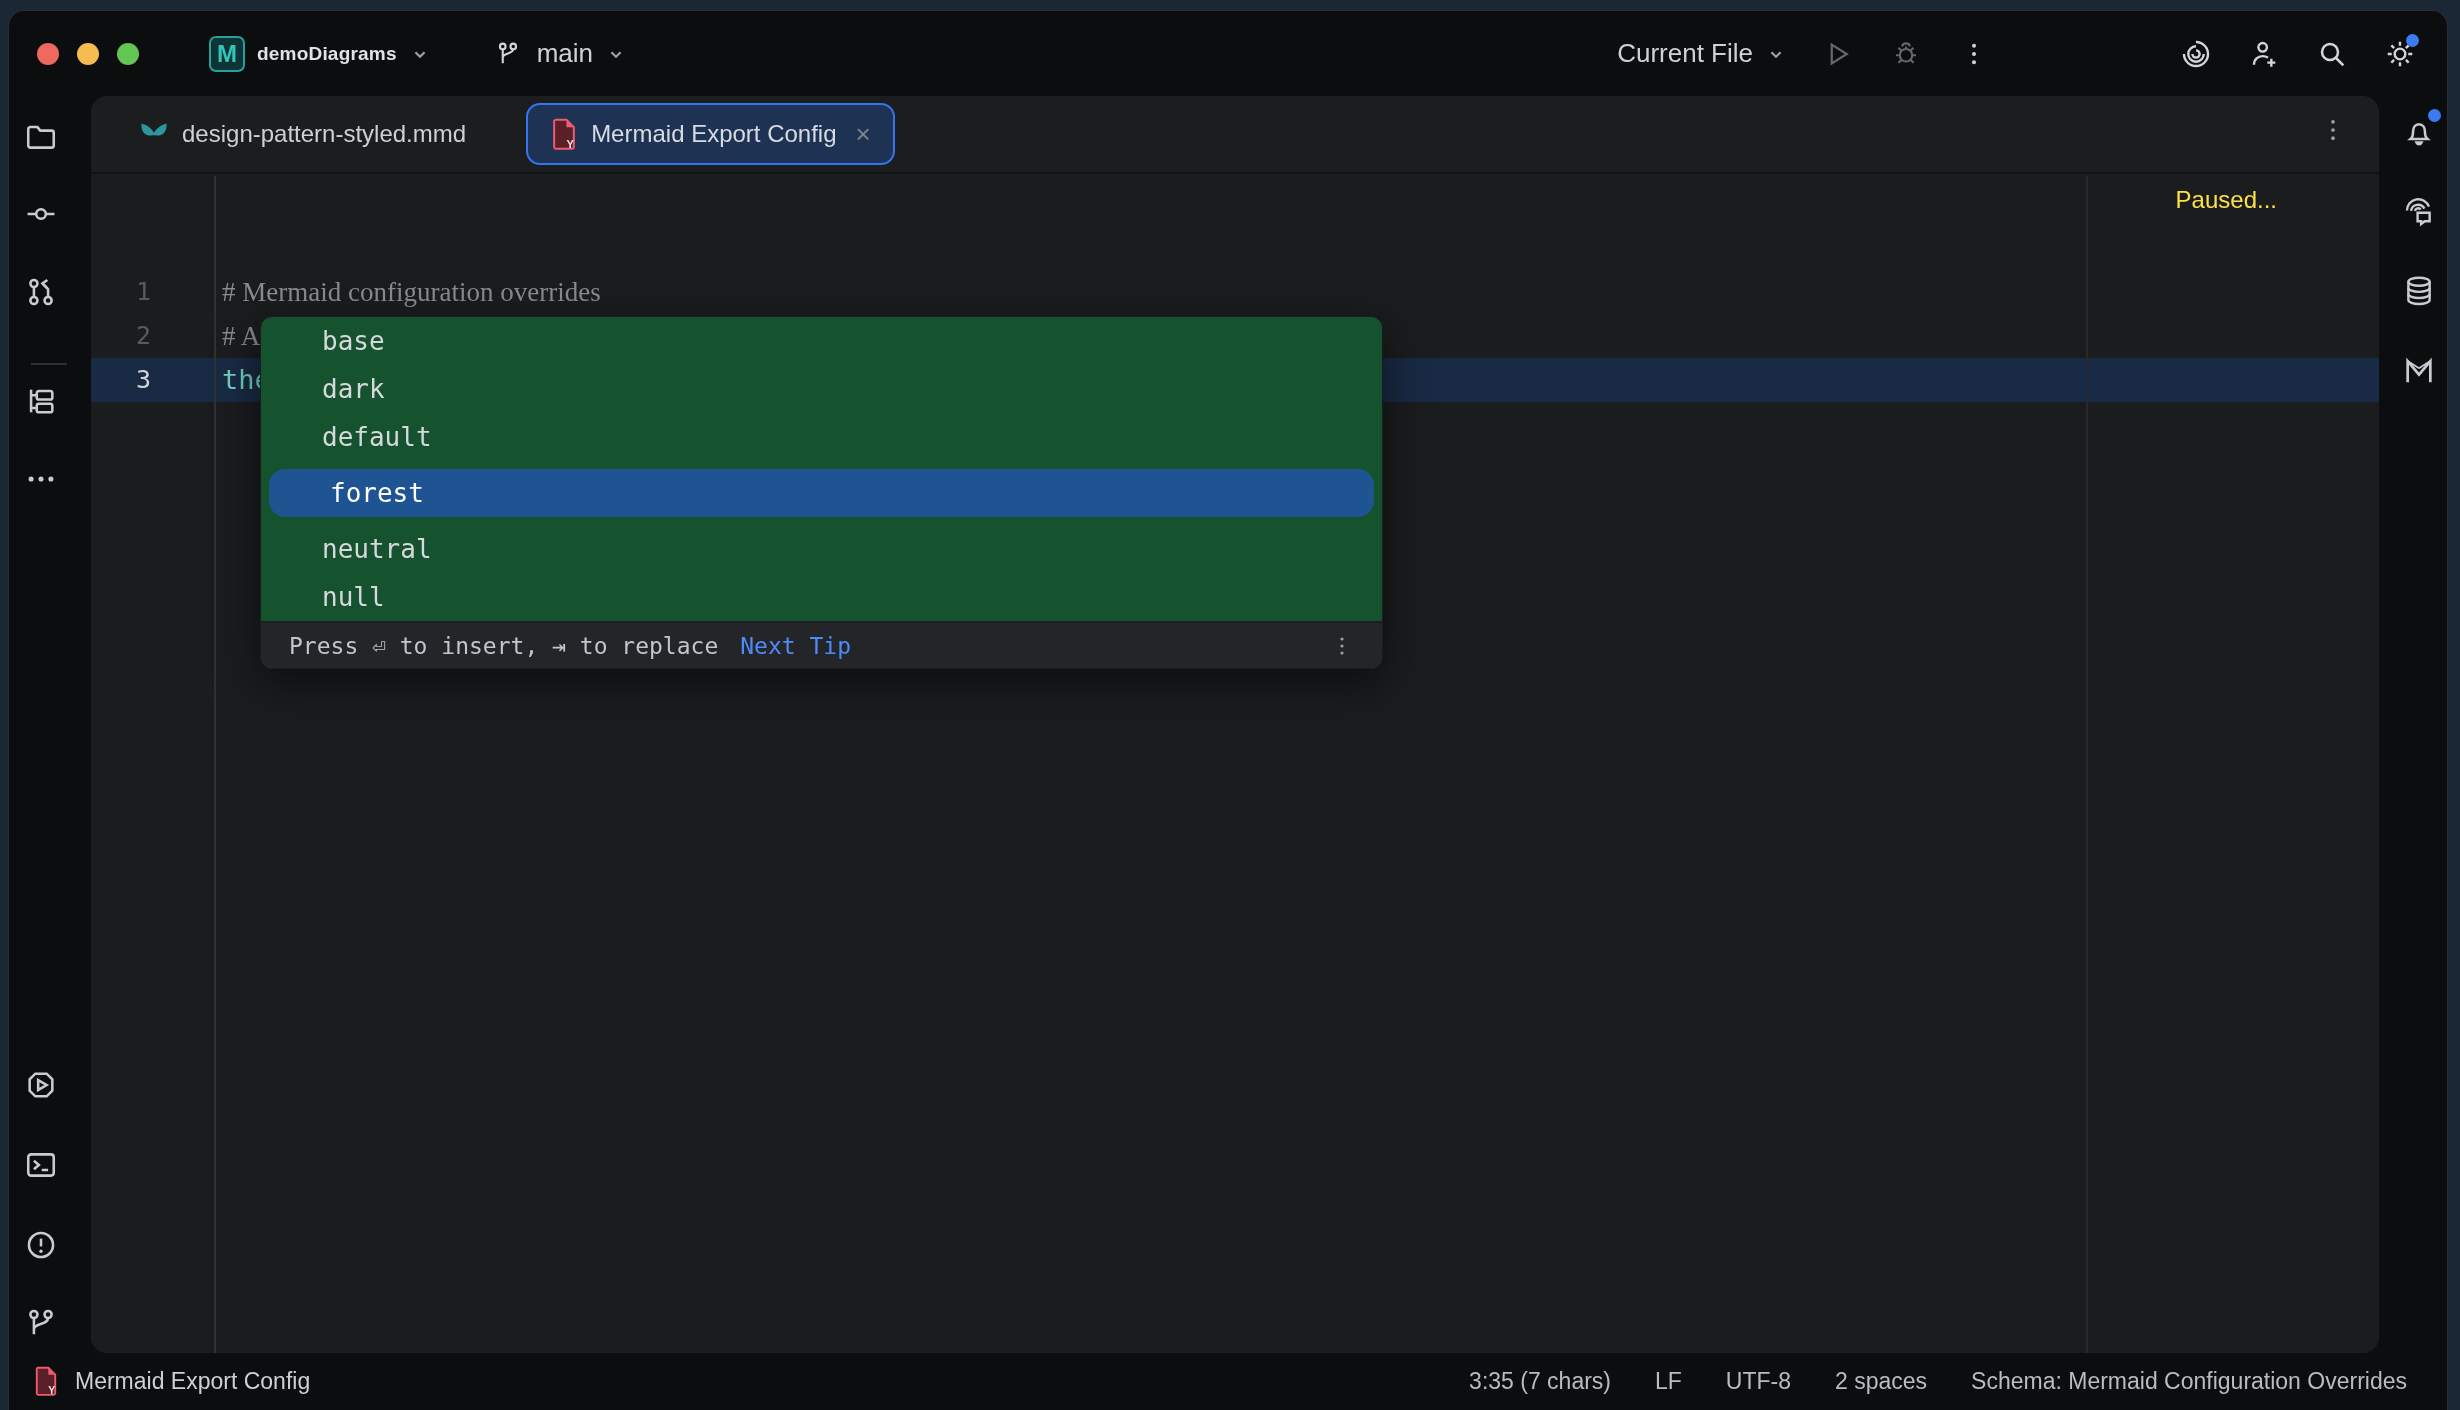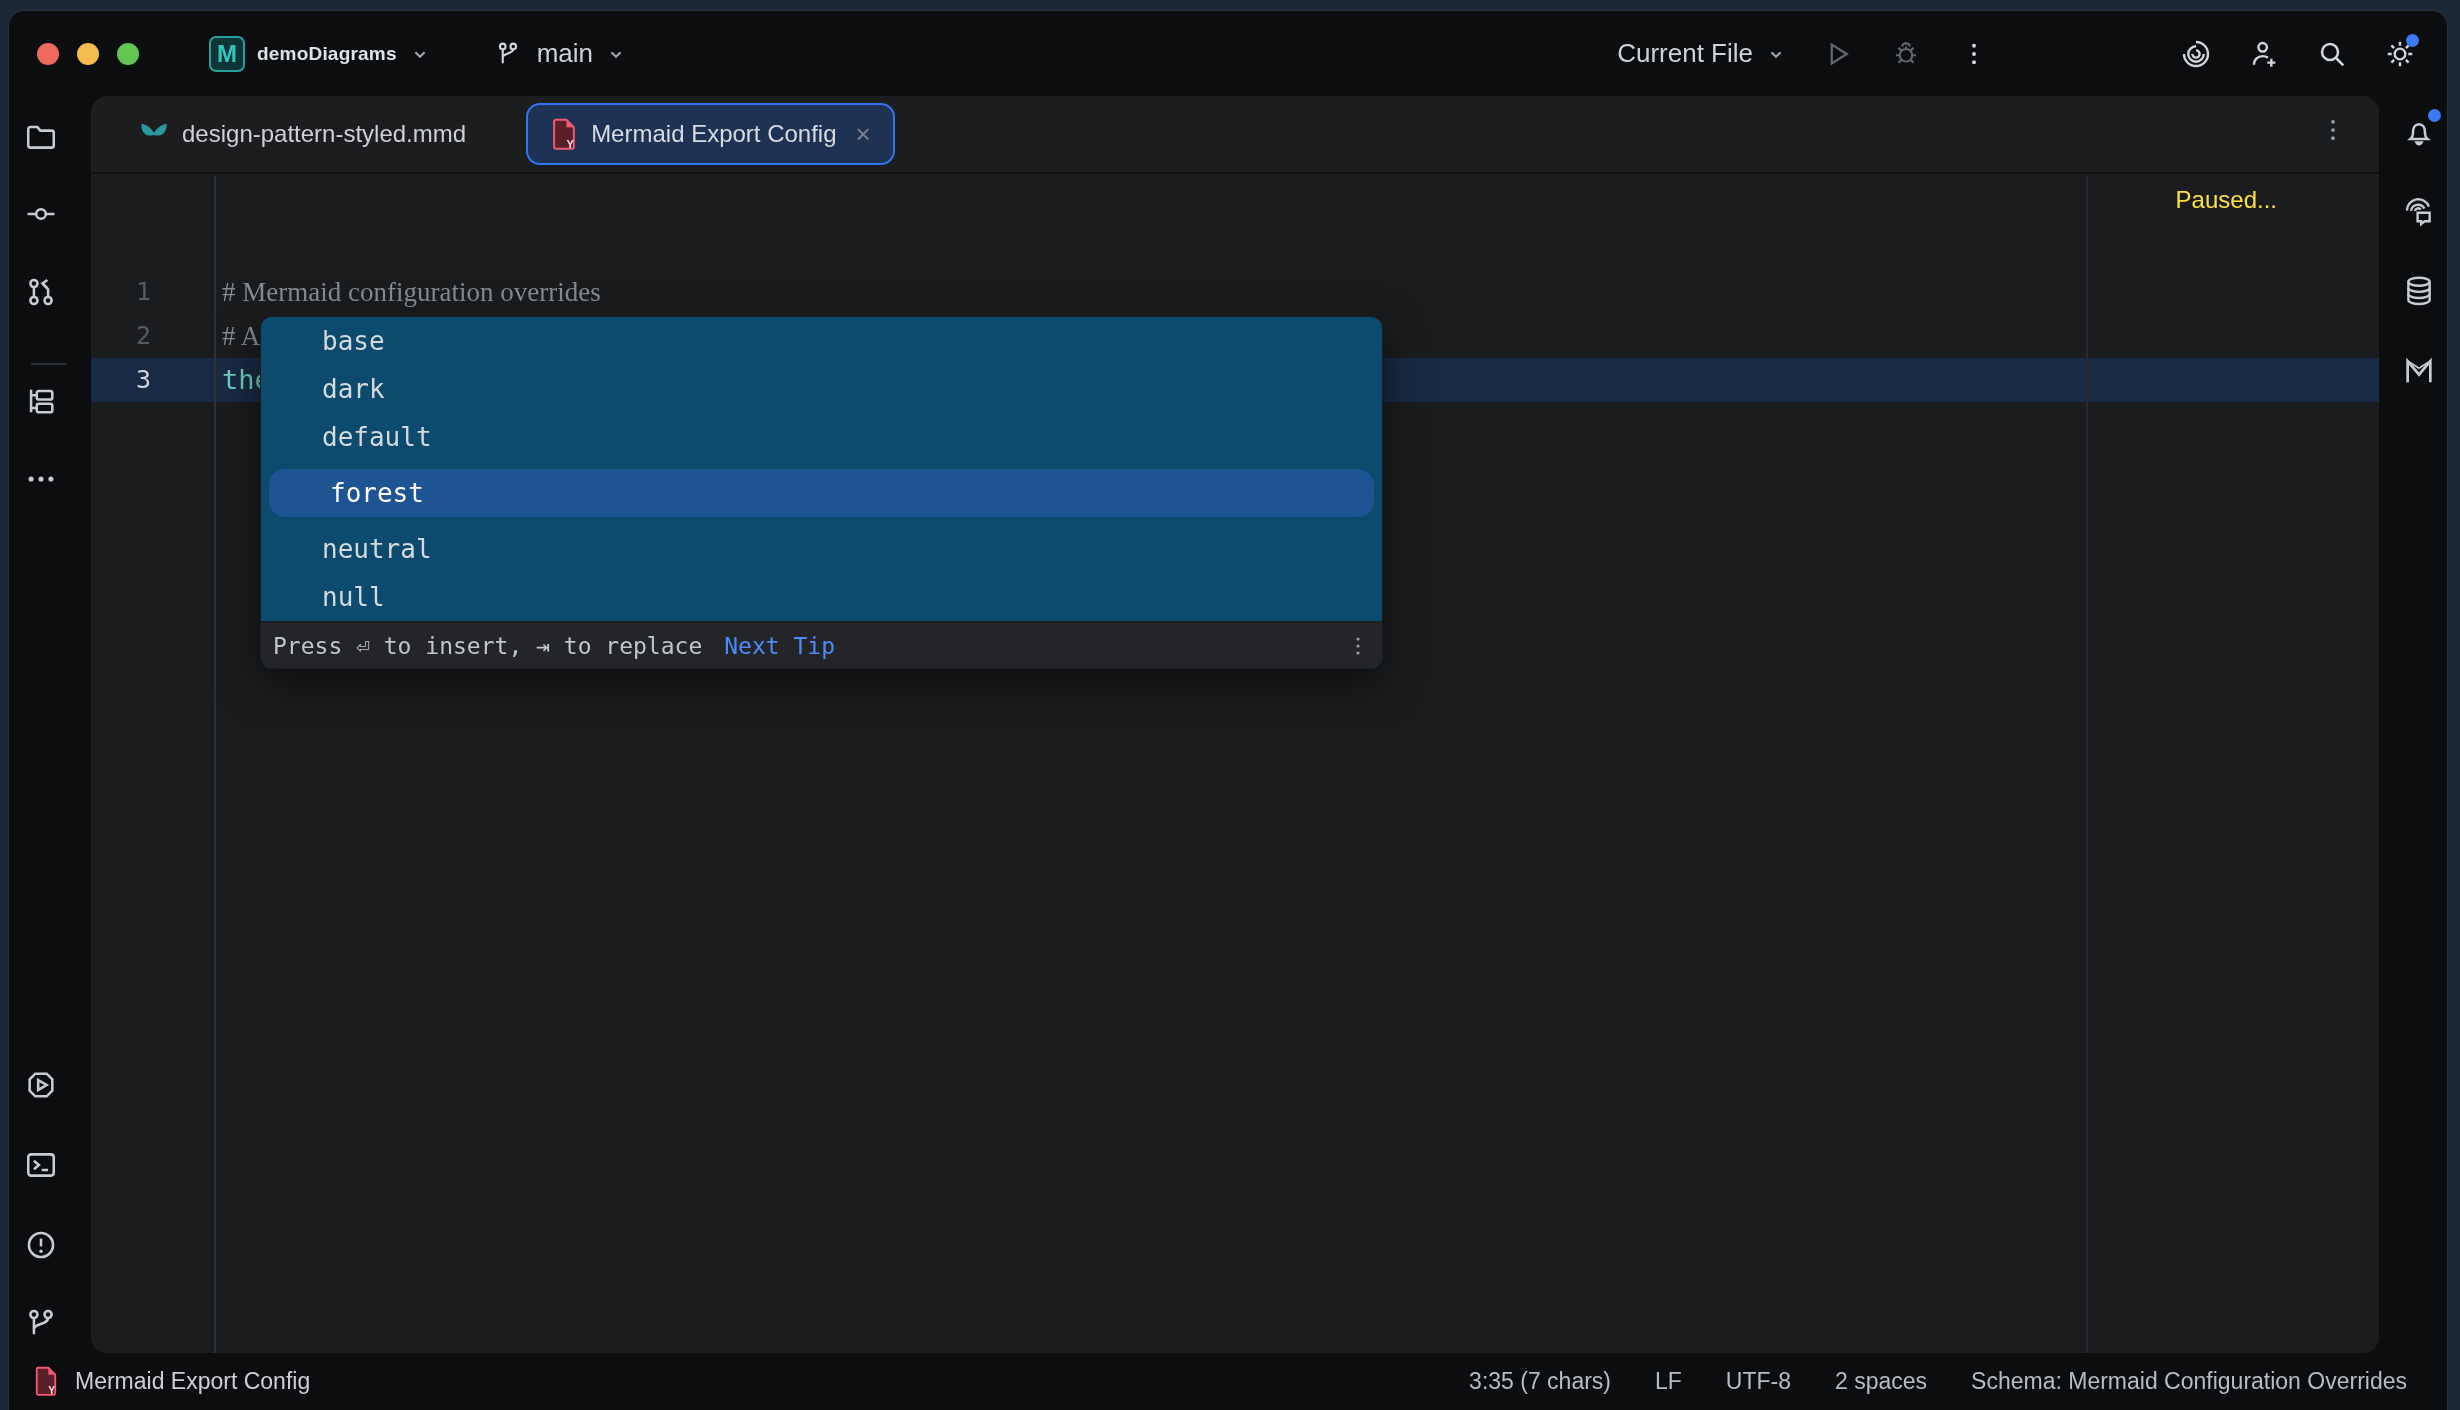--- a/index.html
+++ b/index.html
@@ -54,27 +54,27 @@
   .code-row { position:absolute; left:131px; height:44px; line-height:44px; white-space:pre; }
   .t-comment { color:#878b92;font-family:Liberation Serif, serif; }
   .t-key { color:#6fd1be; }
   .t-value { color:#b48df0; }
   .sel { background:#2d5591; }
   .caret { display:inline-block; width:3px; height:33px; background:#eceef1; vertical-align:-6px; }
   .guide-line { position:absolute; left:1995px; top:0; width:2px; height:100%; background:#27292c; }
   .paused { position:absolute; right:102px; top:10px; font-family:"Liberation Sans",sans-serif; font-size:24px; color:#fde047;text-align:center; }
 
   
-  #popup { position:absolute; left:169px; top:140px; width:1123px; background:#0c4a6e;
+  #popup { position:absolute; left:169px; top:140px; width:1123px; background:#14532d;
     border:1px solid #1b1c1f; border-radius:12px; box-shadow:0 14px 44px rgba(0,0,0,.55); overflow:hidden; }
   .popup-item { height:48px; line-height:48px; padding-left:61px; font-size:26px; color:#d6d8dc;
     font-family:"DejaVu Sans Mono", monospace; }
   .popup-item.selected { background:#1f5492; color:#fff; margin:8px 8px; border-radius:16px; }
   .popup-footer { height:47px; border-top:2px solid #1d1e21; background:#232528; display:flex; align-items:center;
-    padding:0 12px; font-size:23px; color:#c2c5cb; }
+    padding:0 28px; font-size:23px; color:#c2c5cb; }
   .popup-hint { white-space:pre; }
   .popup-link { color:#4e8bf9; margin-left:22px; }
   .popup-kebab { margin-left:auto; color:#9a9ea6; }
 
   
   #statusbar { position:absolute; left:0; bottom:0; width:100%; height:58px; display:flex; align-items:center;
     padding:0 40px 0 24px; color:#b8bcc3; font-size:23px; border-radius:0; }
   .sb-left { display:flex; align-items:center; gap:16px; color:#ced0d6; }
   .sb-right { margin-left:auto; display:flex; align-items:center; gap:44px; }
   .sb-item { white-space:nowrap; }

